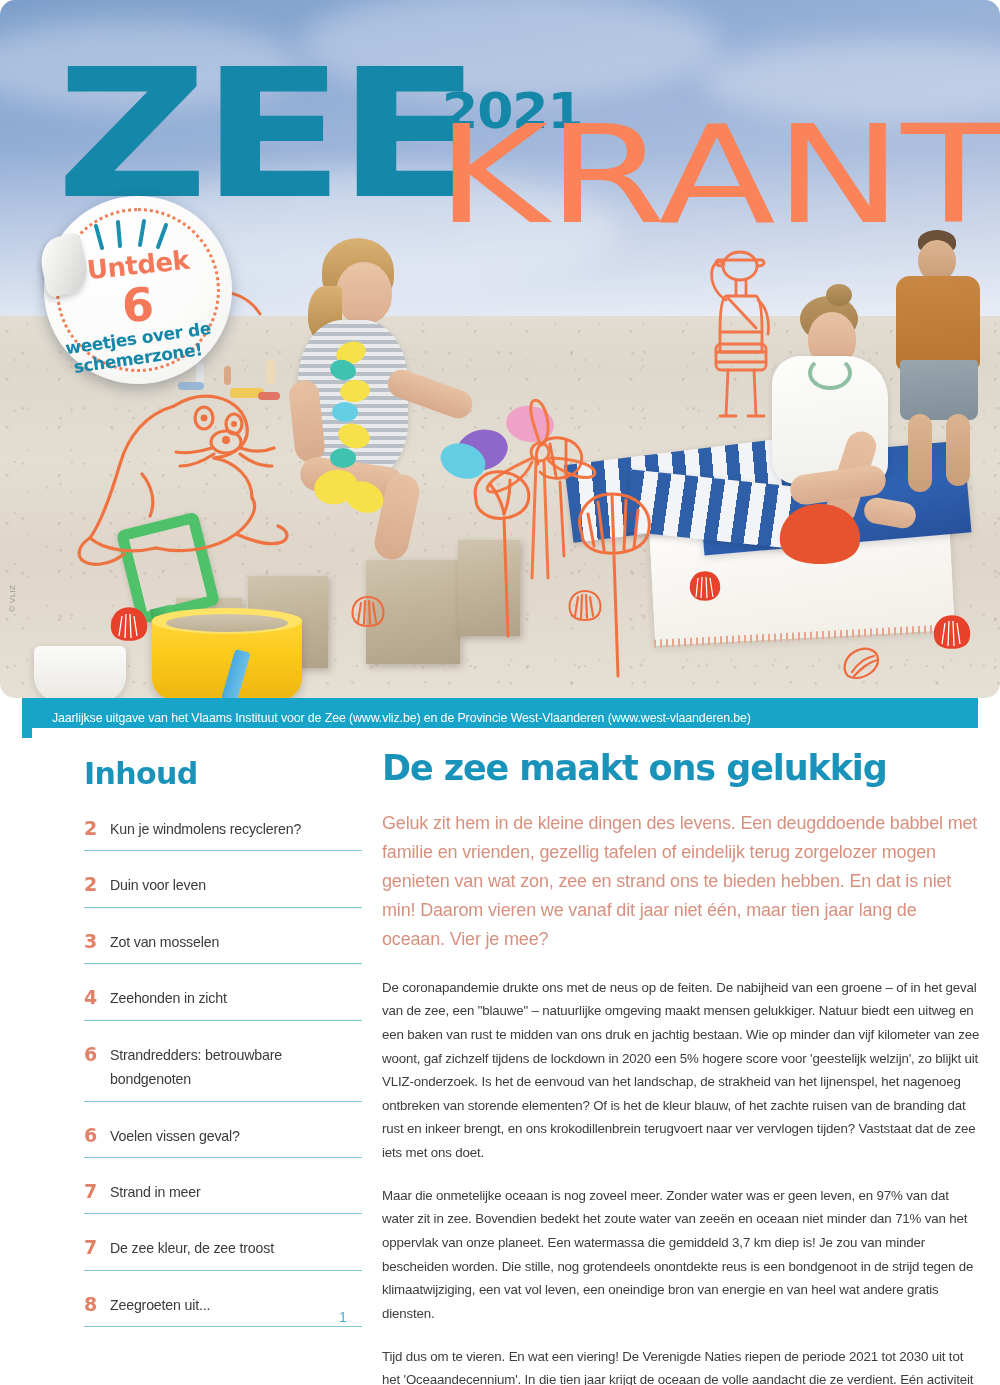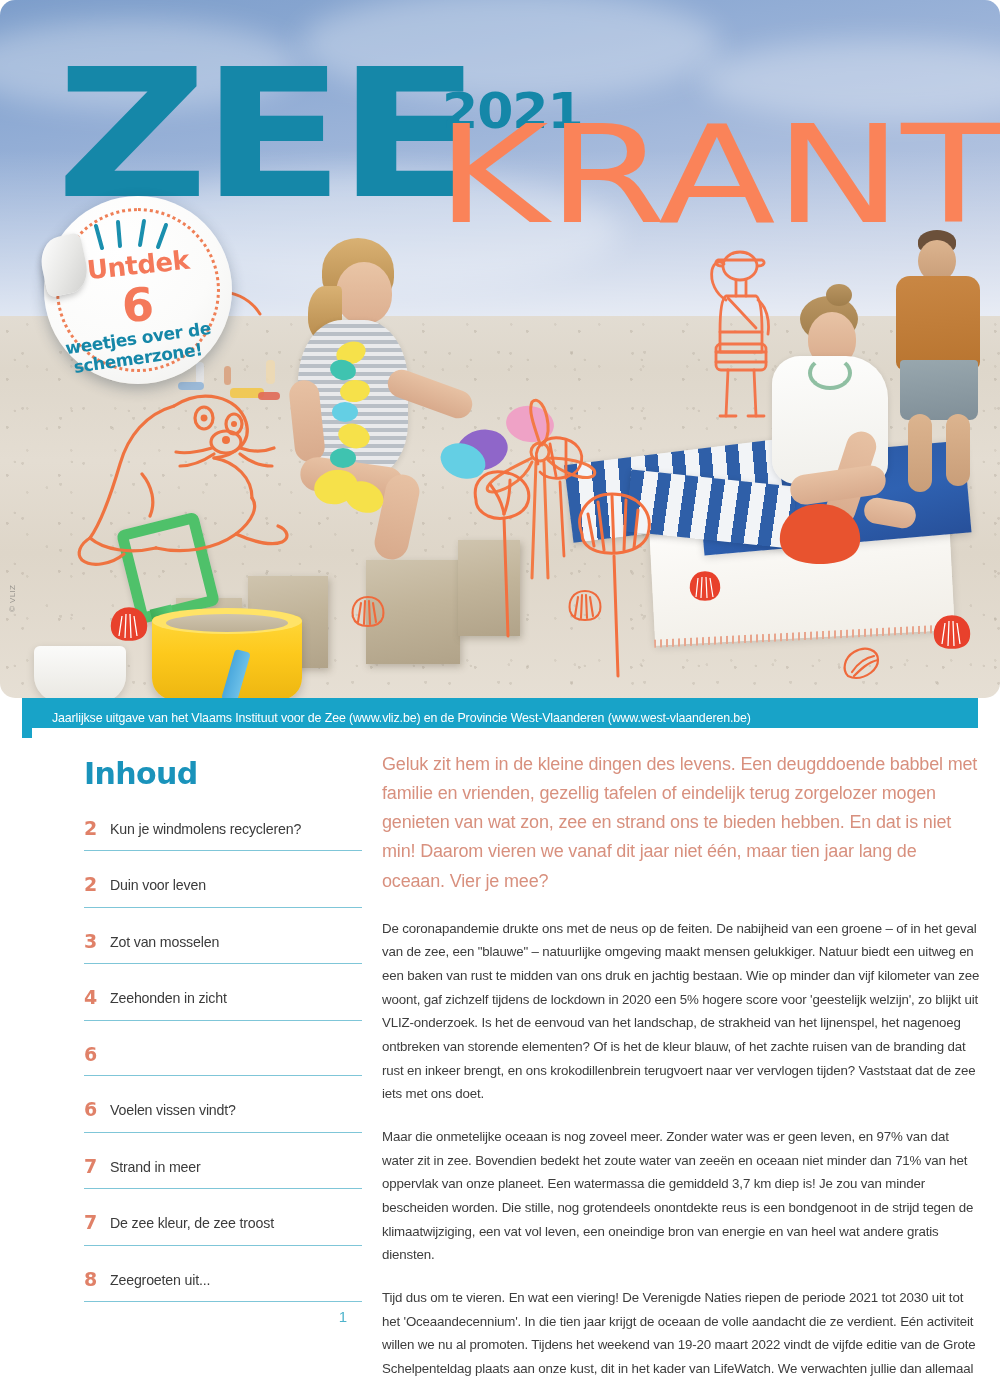--- a/index.html
+++ b/index.html
@@ -689,41 +689,43 @@
         <div class="toc-row">
           <div class="toc-num">3</div>
           <div class="toc-label">Zot van mosselen</div>
         </div>
         <div class="toc-row">
           <div class="toc-num">4</div>
           <div class="toc-label">Zeehonden in zicht</div>
         </div>
         <div class="toc-row">
           <div class="toc-num">6</div>
+          <div class="toc-label">Strandredders: betrouwbare bondgenoten</div>
         </div>
         <div class="toc-row">
           <div class="toc-num">6</div>
-          <div class="toc-label">Voelen vissen vindt?</div>
+          <div class="toc-label">Voelen vissen geval?</div>
         </div>
         <div class="toc-row">
           <div class="toc-num">7</div>
           <div class="toc-label">Strand in meer</div>
         </div>
         <div class="toc-row">
           <div class="toc-num">7</div>
           <div class="toc-label">De zee kleur, de zee troost</div>
         </div>
         <div class="toc-row">
           <div class="toc-num">8</div>
           <div class="toc-label">Zeegroeten uit...</div>
         </div>
       </div>
   </div>
 
   <div class="article">
+    <div class="article-title">De zee maakt ons gelukkig</div>
     <div class="article-lead">Geluk zit hem in de kleine dingen des levens. Een deugddoende babbel met familie en vrienden, gezellig tafelen of eindelijk terug zorgelozer mogen genieten van wat zon, zee en strand ons te bieden hebben. En dat is niet min! Daarom vieren we vanaf dit jaar niet één, maar tien jaar lang de oceaan. Vier je mee?</div>
     <div id="article-body">
         <div class="article-p">De coronapandemie drukte ons met de neus op de feiten. De nabijheid van een groene – of in het geval van de zee, een "blauwe" – natuurlijke omgeving maakt mensen gelukkiger. Natuur biedt een uitweg en een baken van rust te midden van ons druk en jachtig bestaan. Wie op minder dan vijf kilometer van zee woont, gaf zichzelf tijdens de lockdown in 2020 een 5% hogere score voor 'geestelijk welzijn', zo blijkt uit VLIZ-onderzoek. Is het de eenvoud van het landschap, de strakheid van het lijnenspel, het nagenoeg ontbreken van storende elementen? Of is het de kleur blauw, of het zachte ruisen van de branding dat rust en inkeer brengt, en ons krokodillenbrein terugvoert naar ver vervlogen tijden? Vaststaat dat de zee iets met ons doet.</div>
         <div class="article-p">Maar die onmetelijke oceaan is nog zoveel meer. Zonder water was er geen leven, en 97% van dat water zit in zee. Bovendien bedekt het zoute water van zeeën en oceaan niet minder dan 71% van het oppervlak van onze planeet. Een watermassa die gemiddeld 3,7 km diep is! Je zou van minder bescheiden worden. Die stille, nog grotendeels onontdekte reus is een bondgenoot in de strijd tegen de klimaatwijziging, een vat vol leven, een oneindige bron van energie en van heel wat andere gratis diensten.</div>
         <div class="article-p">Tijd dus om te vieren. En wat een viering! De Verenigde Naties riepen de periode 2021 tot 2030 uit tot het 'Oceaandecennium'. In die tien jaar krijgt de oceaan de volle aandacht die ze verdient. Eén activiteit willen we nu al promoten. Tijdens het weekend van 19-20 maart 2022 vindt de vijfde editie van de Grote Schelpenteldag plaats aan onze kust, dit in het kader van LifeWatch. We verwachten jullie dan allemaal aan zee, om samen schelpen te verzamelen, te identificeren en te tellen. Samen sterk. Want de oceaan heeft ons nodig, en wij kunnen niet zonder gezonde wereldzeeën!</div>
       </div>
   </div>
 
   <div class="pagenum">1</div>
 </div>

